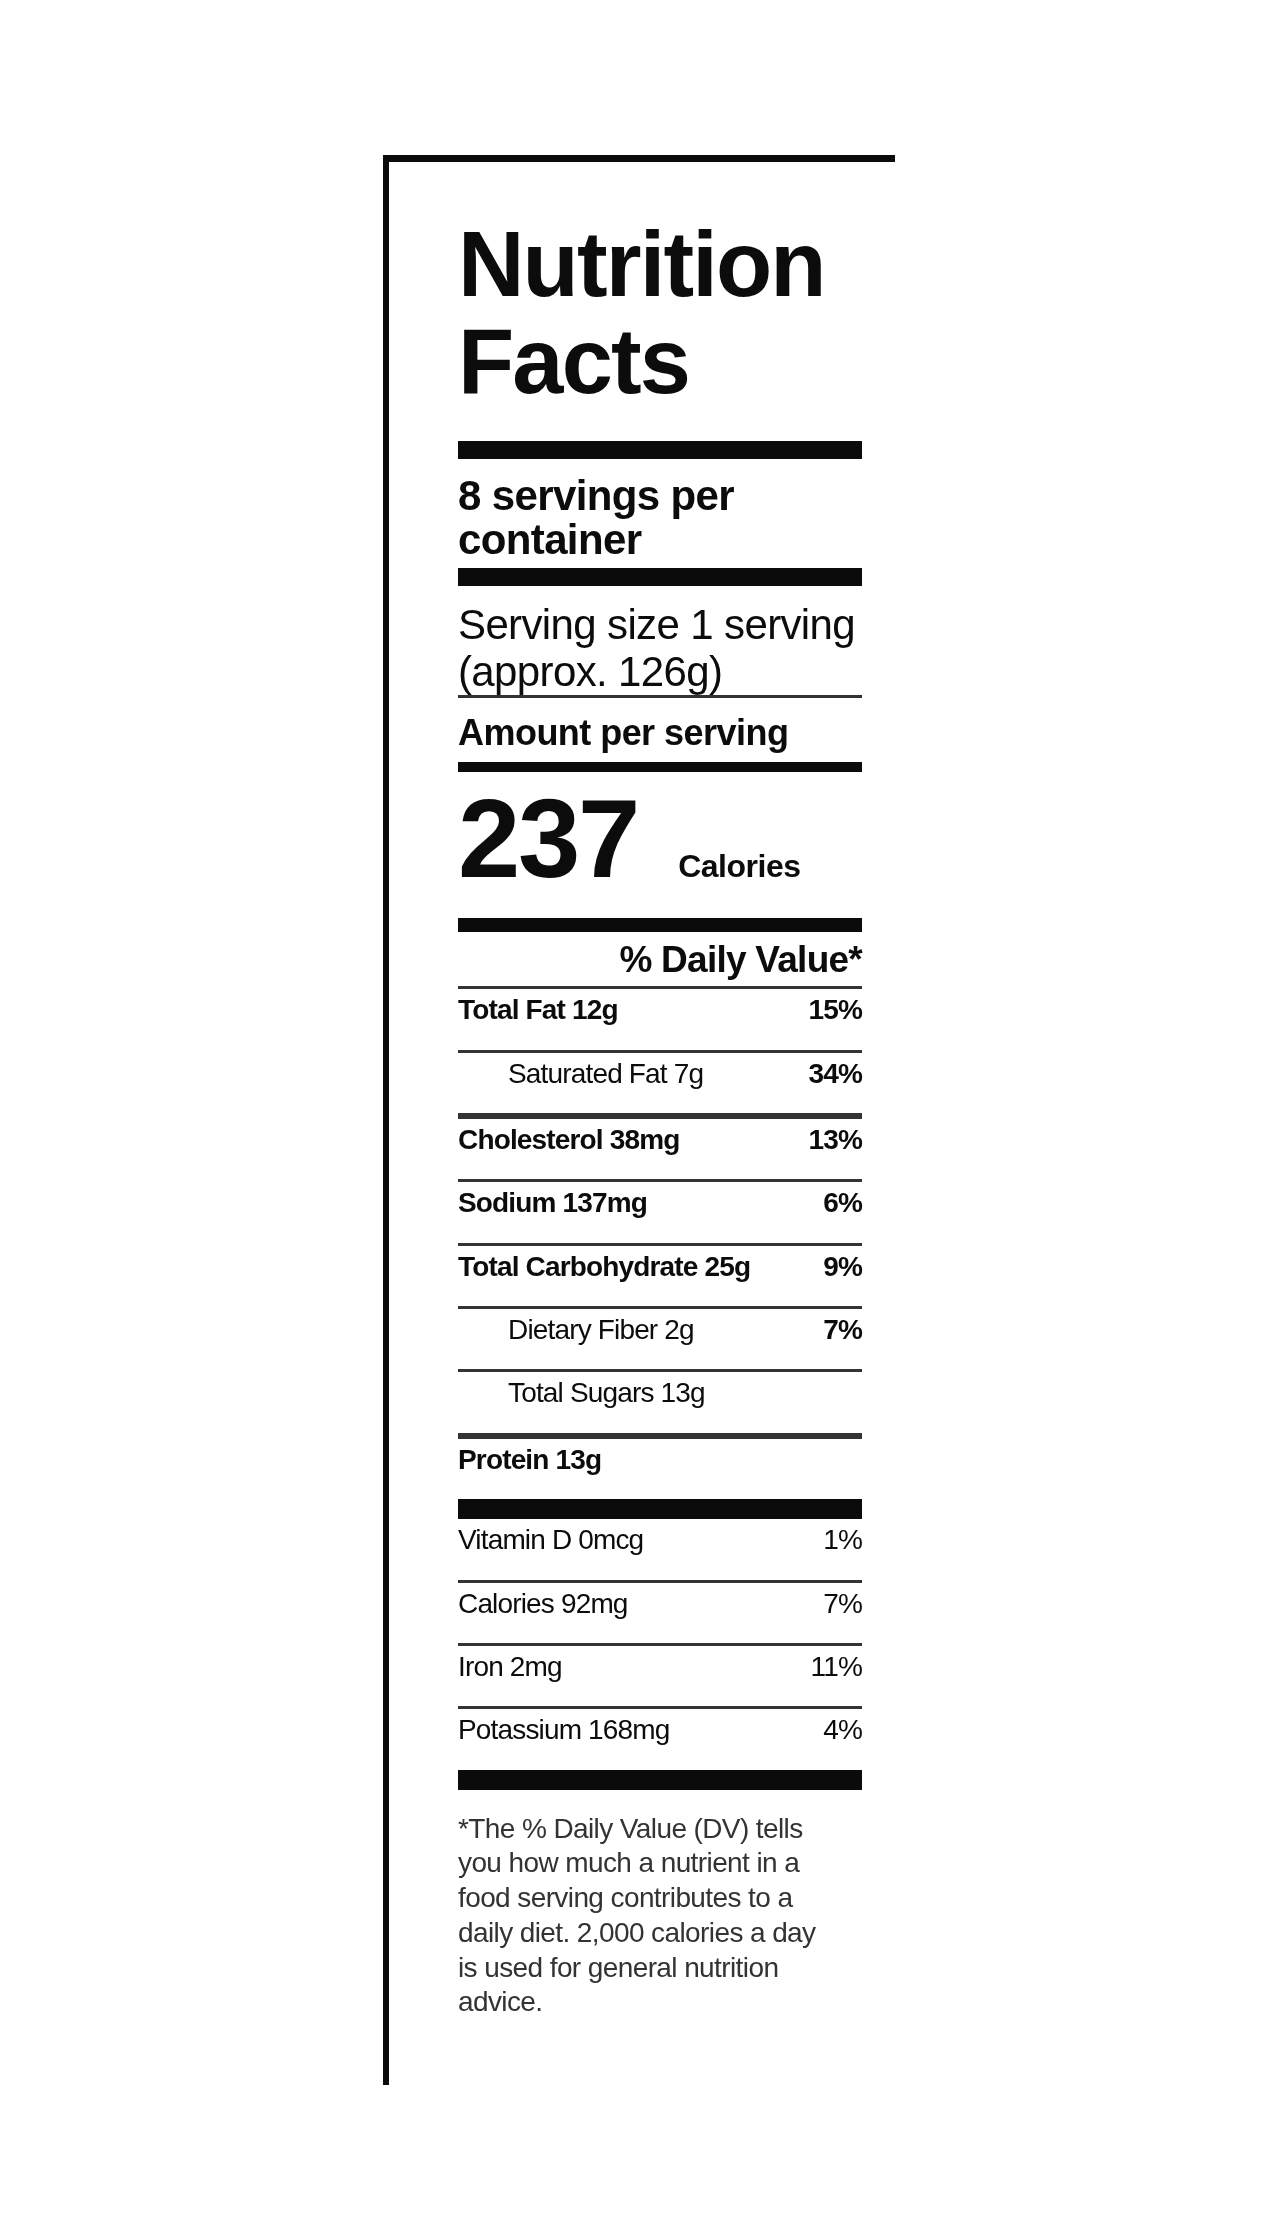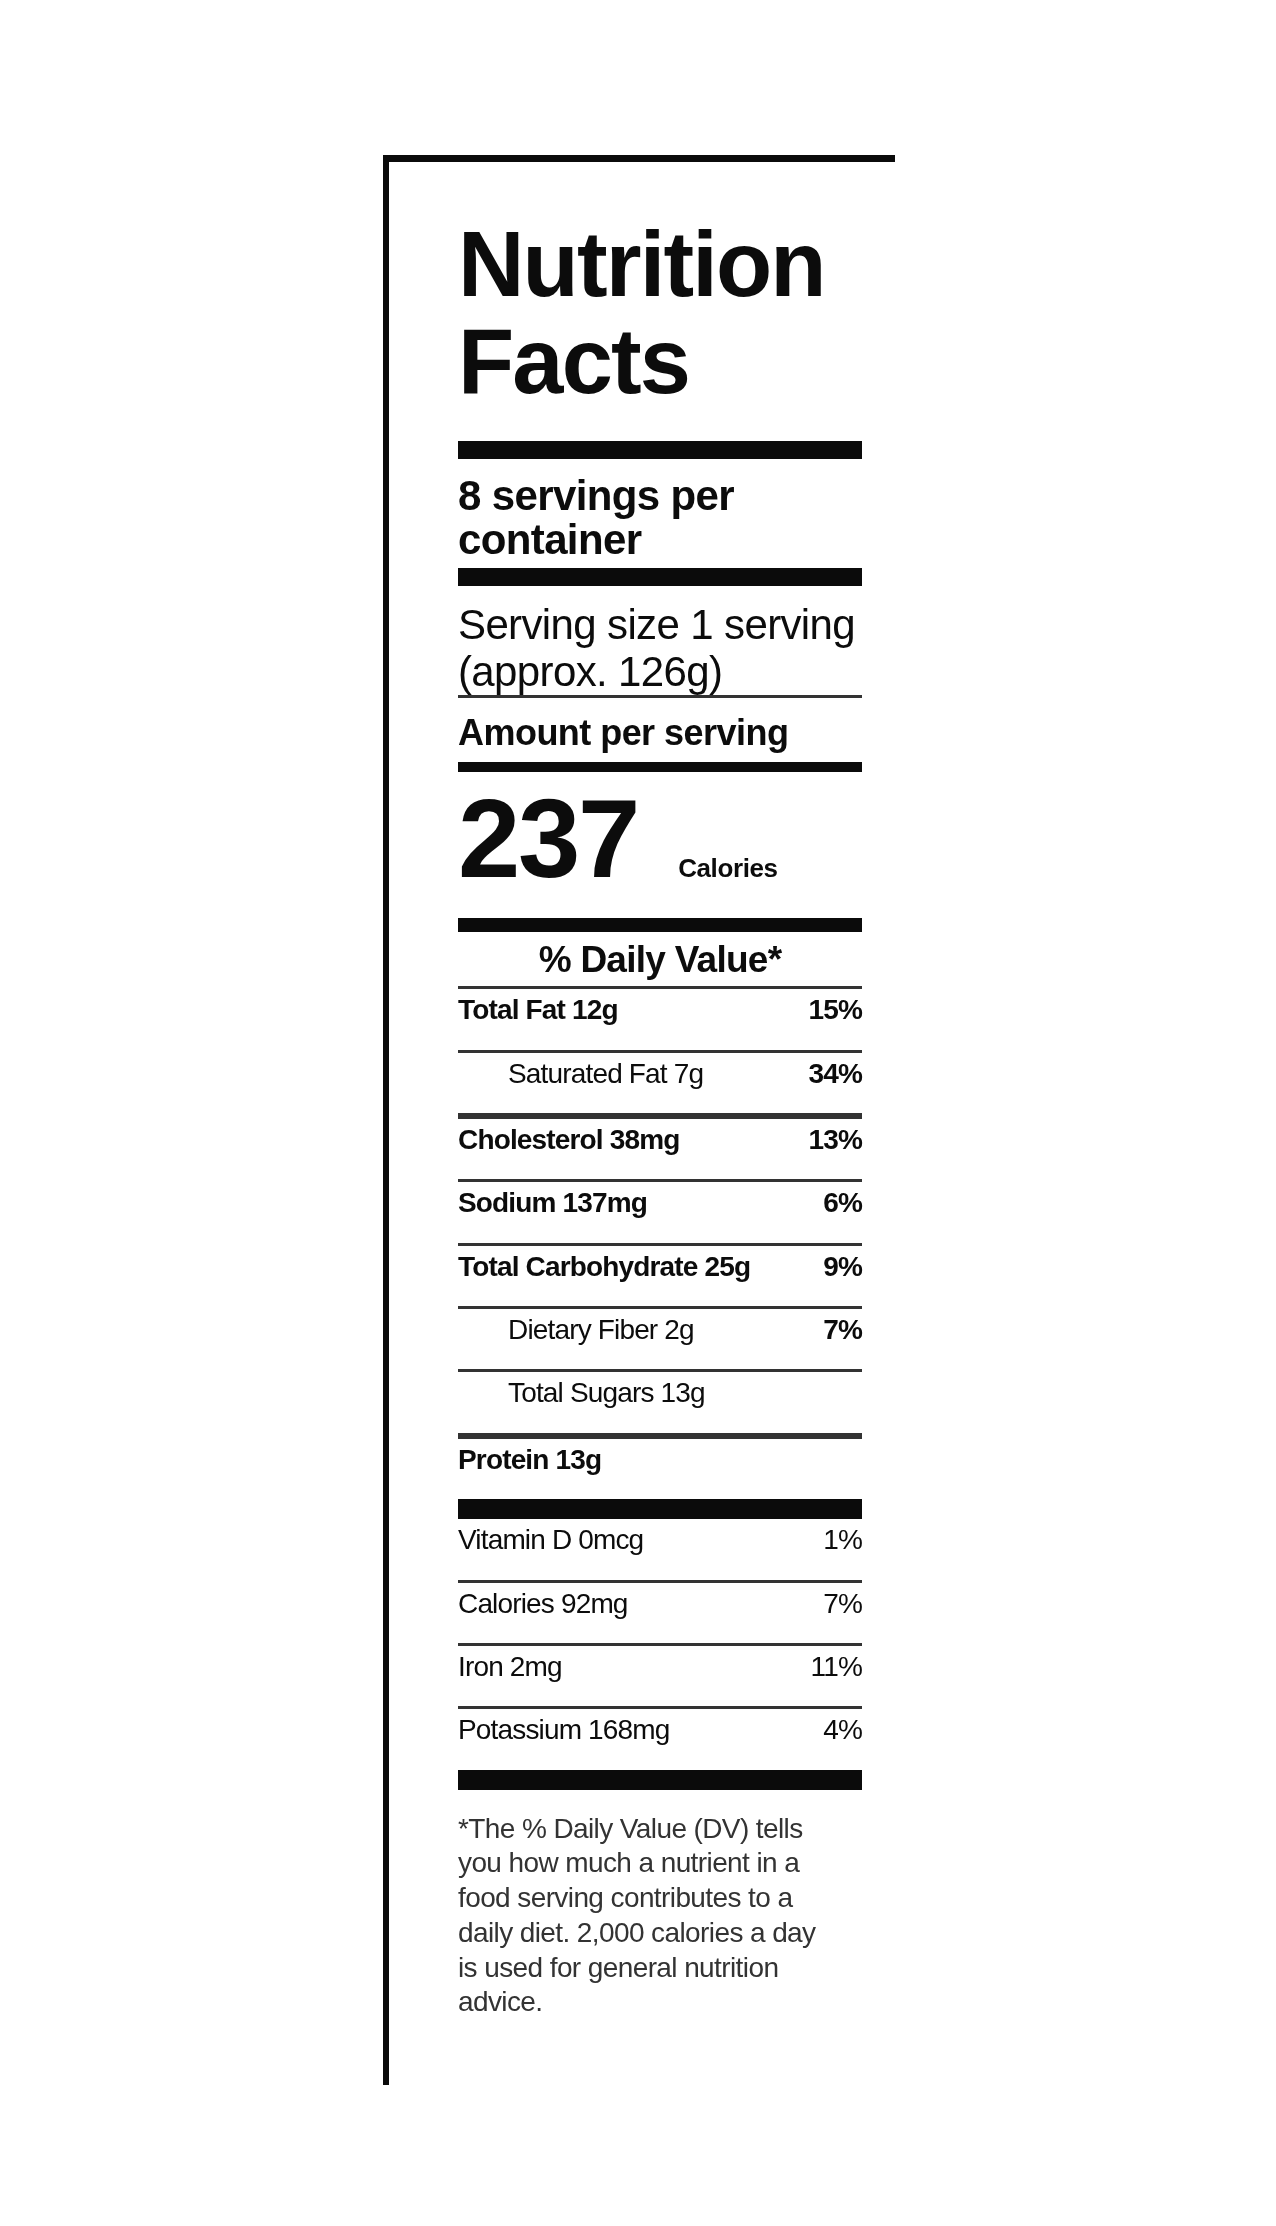--- a/index.html
+++ b/index.html
@@ -44,25 +44,25 @@
   .rule-ss{margin-top:0px;}
   .amount-per-serving{
     margin-top:13px;font-size:36px;font-weight:700;line-height:1.2;
     letter-spacing:-0.015em;
   }
   .bar-aps{margin-top:8px;}
   .cal-row{
     margin-top:14px;display:flex;align-items:baseline;gap:40px;
   }
   .cal-num{font-size:112px;font-weight:700;line-height:0.95;letter-spacing:-0.02em;}
-  .cal-word{font-size:26px;font-weight:700;letter-spacing:-0.015em;text-align:right;}
+  .cal-word{font-size:32px;font-weight:700;letter-spacing:-0.015em;text-align:right;}
   .bar-3{margin-top:26px;}
   .dv-header{
     margin-top:6px;font-size:37px;font-weight:700;line-height:44px;
-    text-align:center;letter-spacing:-0.02em;
+    text-align:right;letter-spacing:-0.02em;
   }
   .rule-dvh{margin-top:4px;}
 
   .row{
     display:flex;align-items:flex-start;
     padding:5px 0 24px;
     font-size:28px;line-height:1.12;letter-spacing:-0.03em;
   }
   .row .nm{flex:1 1 auto;}
   .row.ind1 .nm{margin-left:50px;}

